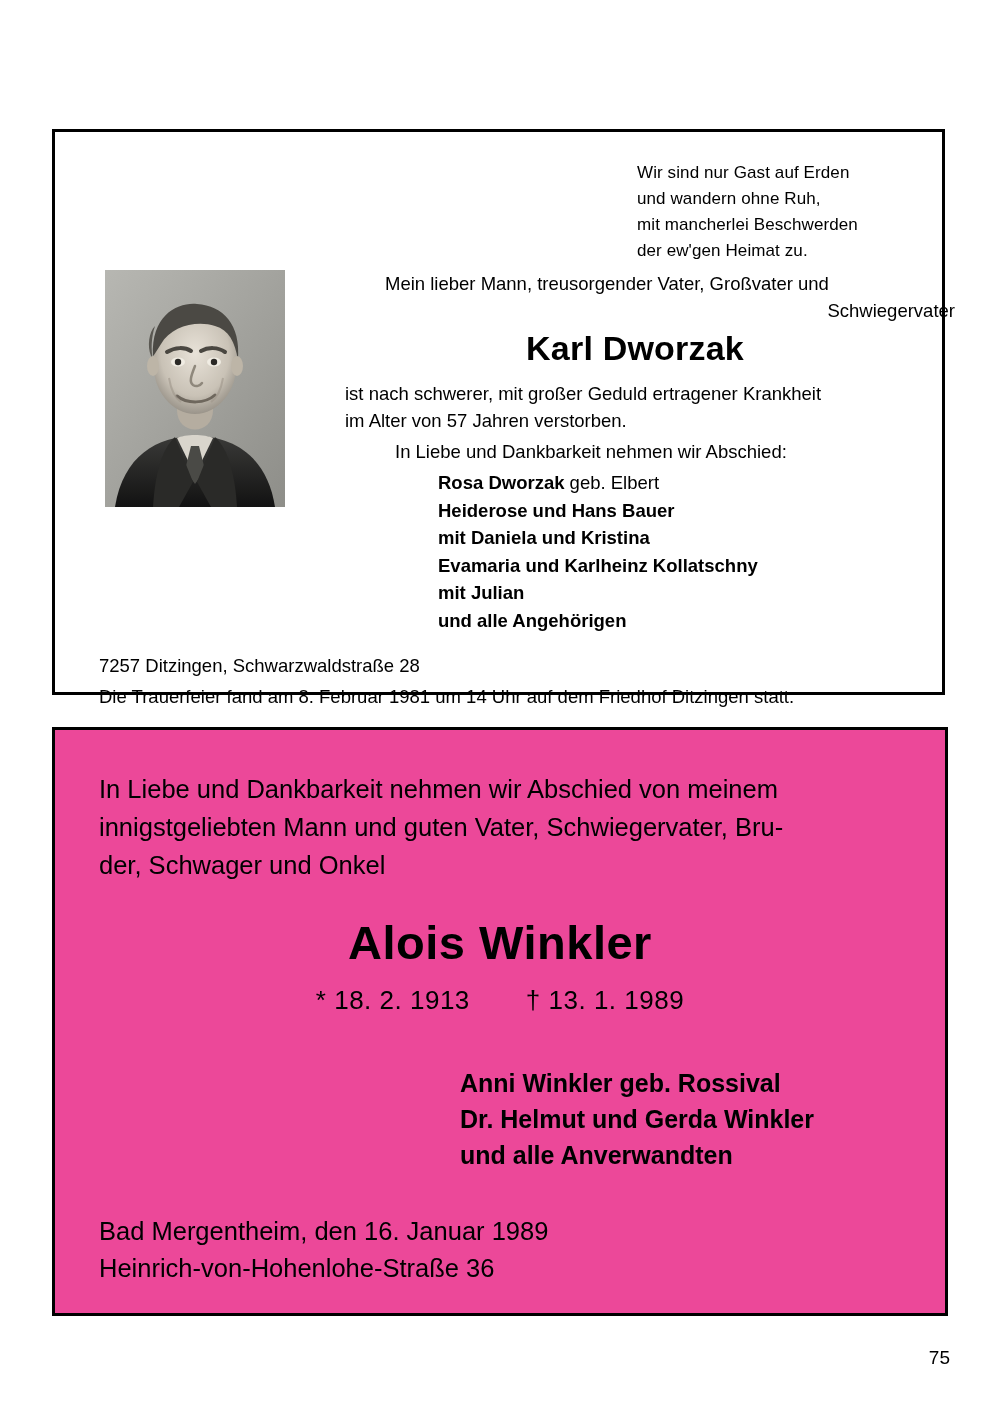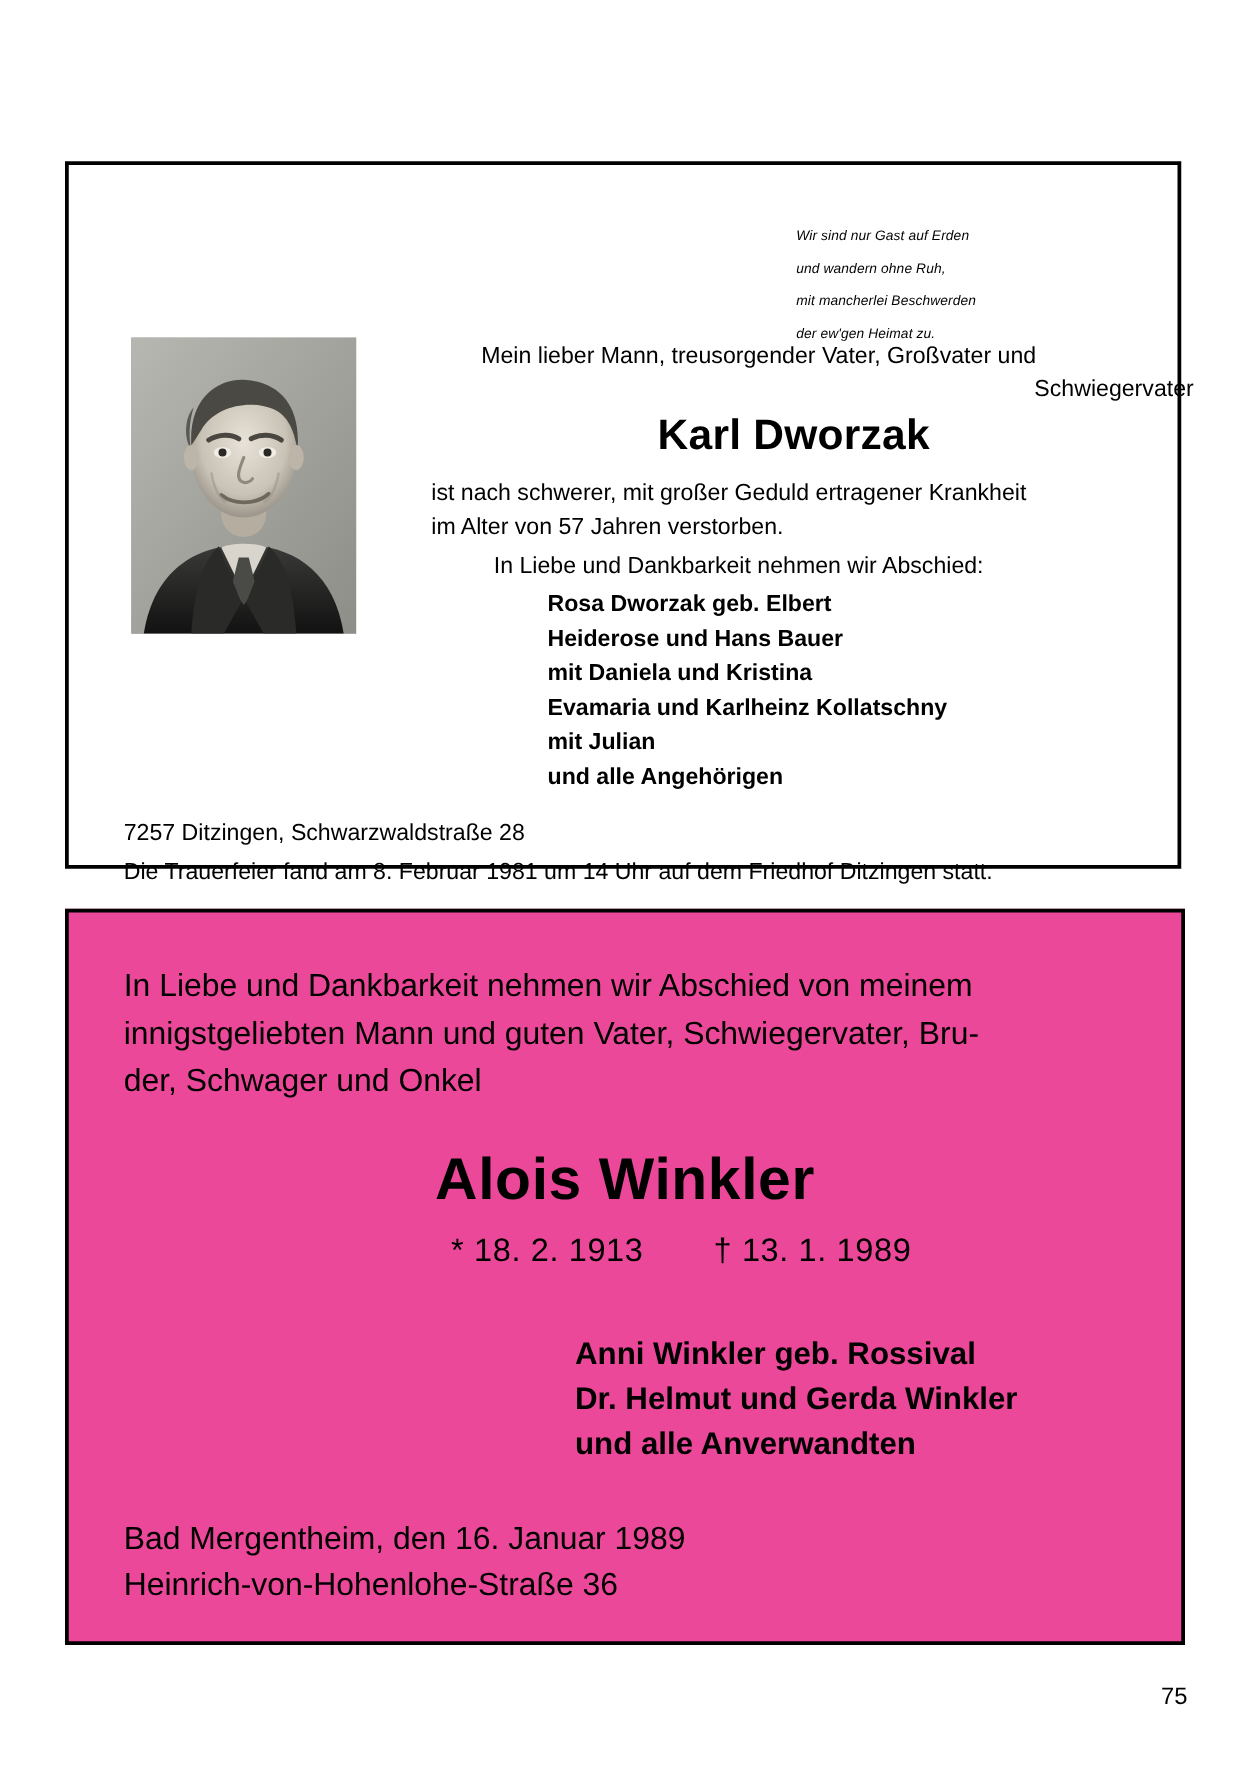--- a/index.html
+++ b/index.html
@@ -35,26 +35,25 @@
   }
   .notice1-inner {
     position: relative;
     width: 100%;
     height: 100%;
   }
 
   .verse {
     position: absolute;
     left: 582px;
-    top: 44px;
+    top: 28px;
     width: 330px;
-    font-size: 11px;
+    font-size: 17px;
     line-height: 26px;
     letter-spacing: 0.1px;
-    font-style: italic;
   }
 
   .portrait {
     position: absolute;
     left: 50px;
     top: 138px;
     width: 180px;
     height: 237px;
     overflow: hidden;
     background: #9a9a96;
@@ -104,21 +103,21 @@
 
   .family1 {
     position: absolute;
     left: 383px;
     top: 337px;
     width: 520px;
     font-size: 18.5px;
     line-height: 27.5px;
     font-weight: bold;
   }
-  .family1 .reg { font-weight: bold; }
+  .family1 .reg { font-weight: normal; }
 
   .addr1 {
     position: absolute;
     left: 44px;
     top: 495px;
     width: 830px;
     font-size: 18.5px;
     line-height: 31px;
     margin-top: 23px;
   }
@@ -163,21 +162,20 @@
   }
 
   .dates2 {
     position: absolute;
     left: 0;
     top: 255px;
     width: 100%;
     text-align: center;
     font-size: 26px;
     letter-spacing: 0.5px;
-    margin-left: 45px;
   }
   .dates2 .gap { display: inline-block; width: 56px; }
 
   .family2 {
     position: absolute;
     left: 405px;
     top: 335px;
     width: 520px;
     font-size: 25px;
     line-height: 36px;

